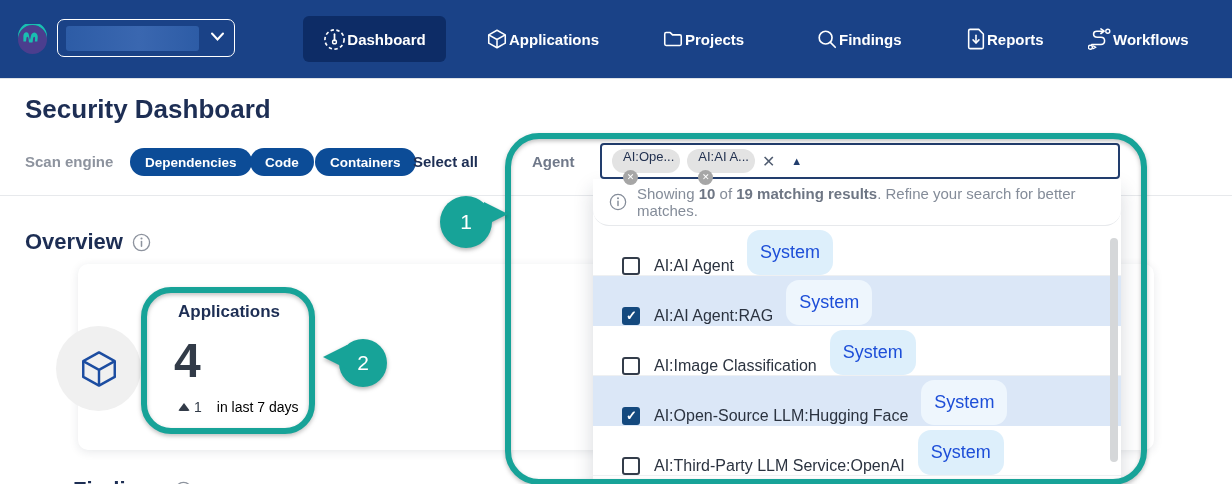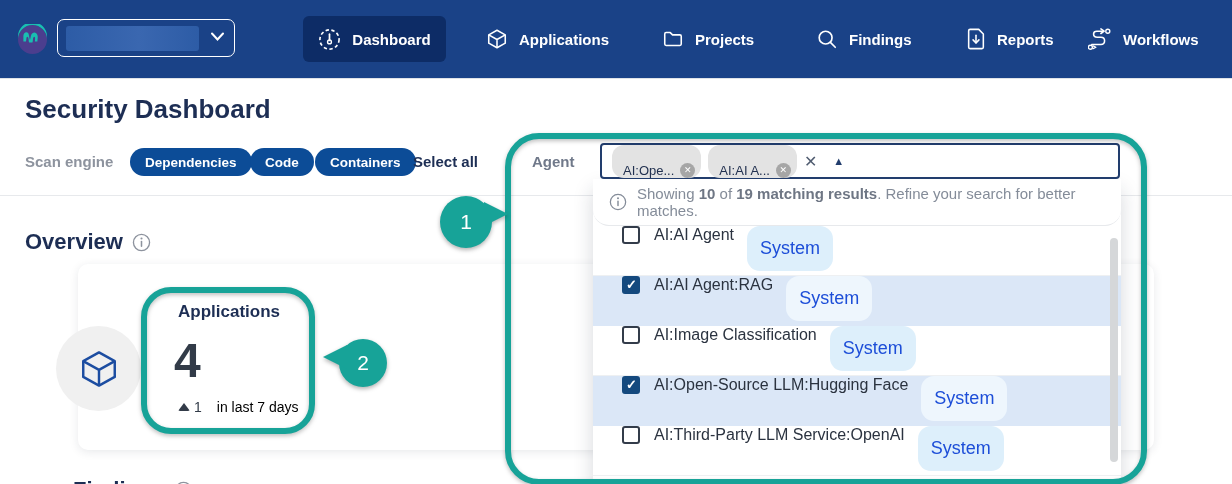--- a/index.html
+++ b/index.html
@@ -9,42 +9,42 @@
 
   
   .nav { position:absolute; left:0; top:0; width:1232px; height:78px;
     background:#1A4287; box-shadow:0 1px 0 #dfe3e8; }
   .logo { position:absolute; left:17px; top:24px; width:31px; height:31px; }
   .org-select { position:absolute; left:57px; top:19px; width:178px; height:38px;
     border:1.5px solid #ffffff; border-radius:7px; display:flex; align-items:center; cursor:pointer; }
   .org-redacted { position:absolute; left:8px; top:6px; width:133px; height:25px; border-radius:3px;
     background:linear-gradient(90deg,#2d5ca6 0%,#3a67b0 55%,#2d5ca6 100%); }
   .org-chevron { position:absolute; right:10px; top:12px; }
-  .nav-item { position:absolute; top:16px; height:46px; display:flex; align-items:center; gap:11px;
+  .nav-item { position:absolute; top:16px; height:46px; display:flex; align-items:center; gap:1px;
     color:#fff; font-size:15px; font-weight:600; padding:0 14px; border-radius:6px; cursor:pointer; }
   .nav-item svg { flex:0 0 auto; }
   .nav-item.active { background:#0D2C66; }
   .ni-0 { left:303px; width:143px; justify-content:center; }
   .ni-1 { left:472px; } .ni-2 { left:648px; } .ni-3 { left:802px; }
   .ni-4 { left:952px; } .ni-5 { left:1074px; }
 
   
   .page-title { position:absolute; left:25px; top:94px; font-size:26px; font-weight:600; color:#1D2E54; }
   .filters-divider { position:absolute; left:0; top:195px; width:1232px; height:1px; background:#e7e9ec; }
   .scan-engine-label { position:absolute; left:25px; top:153px; font-size:15px; font-weight:600; color:#8D939E; }
   .pill { position:absolute; top:148px; height:28px; background:#0C4C97; color:#fff; border-radius:14px;
     font-size:13.5px; font-weight:600; display:flex; align-items:center; padding:0 15px; cursor:pointer; }
   .pill-0 { left:130px; } .pill-1 { left:250px; } .pill-2 { left:315px; }
   .select-all { position:absolute; left:413px; top:153px; font-size:15px; font-weight:600; color:#1D2E54; cursor:pointer; }
   .labels-label { position:absolute; left:532px; top:153px; font-size:15px; font-weight:600; color:#70798A; }
 
   .labels-select { position:absolute; left:600px; top:143px; width:520px; height:36px; background:#fff;
     border:2px solid #223D6D; border-radius:4px; display:flex; align-items:center; padding:0 10px; z-index:7; cursor:text; }
-  .chip { display:flex; align-items:flex-end; gap:6px; background:#E3E3E3; border-radius:12px; height:33px;
-    padding:0 6px 0 11px; margin-right:7px; font-size:13px; color:#223150; white-space:nowrap; }
+  .chip { display:flex; align-items:flex-start; gap:6px; background:#E3E3E3; border-radius:12px; height:24px;
+    padding:0 6px 0 11px; margin-right:7px; font-size:13px; color:#223150; white-space:nowrap;flex-direction:column; }
   .chip-x { width:15px; height:15px; border-radius:50%; background:#A6A6A6; color:#fff; font-size:9px;
     line-height:15px; text-align:center; cursor:pointer; }
   .select-placeholder { flex:1; margin-left:4px; color:#A9AFBA; font-size:15px; }
   .select-clear { color:#505C70; font-size:16px; margin-right:16px; cursor:pointer; }
   .select-caret { color:#223D6D; font-size:11px; cursor:pointer; }
 
   
   .overview-heading, .findings-heading { position:absolute; display:flex; align-items:center; gap:9px;
     font-size:22px; font-weight:600; color:#1D2E54; }
   .overview-heading { left:25px; top:229px; }
@@ -60,21 +60,21 @@
     border-bottom:8px solid #323B48; border-radius:2px; }
   .delta-val { font-size:14px; color:#323B48; }
   .delta-caption { font-size:14px; color:#000000; margin-left:11px; }
 
   
   .dropdown { position:absolute; left:593px; top:179px; width:528px; height:305px; background:#fff;
     box-shadow:0 10px 20px rgba(30,40,60,.18); border-radius:0 0 6px 6px; z-index:5; overflow:hidden; }
   .dd-summary { height:47px; display:flex; align-items:center; gap:10px; padding:0 16px;
     border-bottom:1px solid #E7E9EC; color:#848C99; font-size:15px;border-radius:16px; }
   .dd-summary b { color:#6E7684; font-weight:700; }
-  .dd-row { height:50px; display:flex; align-items:flex-start; padding:0 16px 0 29px;
+  .dd-row { height:50px; display:flex; align-items:flex-end; padding:0 16px 0 29px;
     border-bottom:1px solid #EEF0F2; cursor:pointer; }
   .dd-row.hl { background:#DBE7F7; border-bottom-color:transparent; }
   .cbx { width:18px; height:18px; border:2px solid #333C4A; border-radius:3px; background:#fff; flex:0 0 auto; }
   .cbx.checked { background:#14497E; border-color:#14497E; position:relative; }
   .cbx.checked::after { content:"✓"; position:absolute; left:2px; top:-1px; color:#fff; font-size:13px; font-weight:700; }
   .dd-label { margin-left:14px; font-size:16px; color:#2B3340; }
   .badge { margin-left:13px; background:#DDEFFB; color:#1d4ed8; font-size:18px;
     border-radius:13px; padding:12px 13px; }
   .dd-row.hl .badge { background:#EEF6FD; }
   .dd-scrollbar { position:absolute; right:3px; top:59px; width:8px; height:224px;

